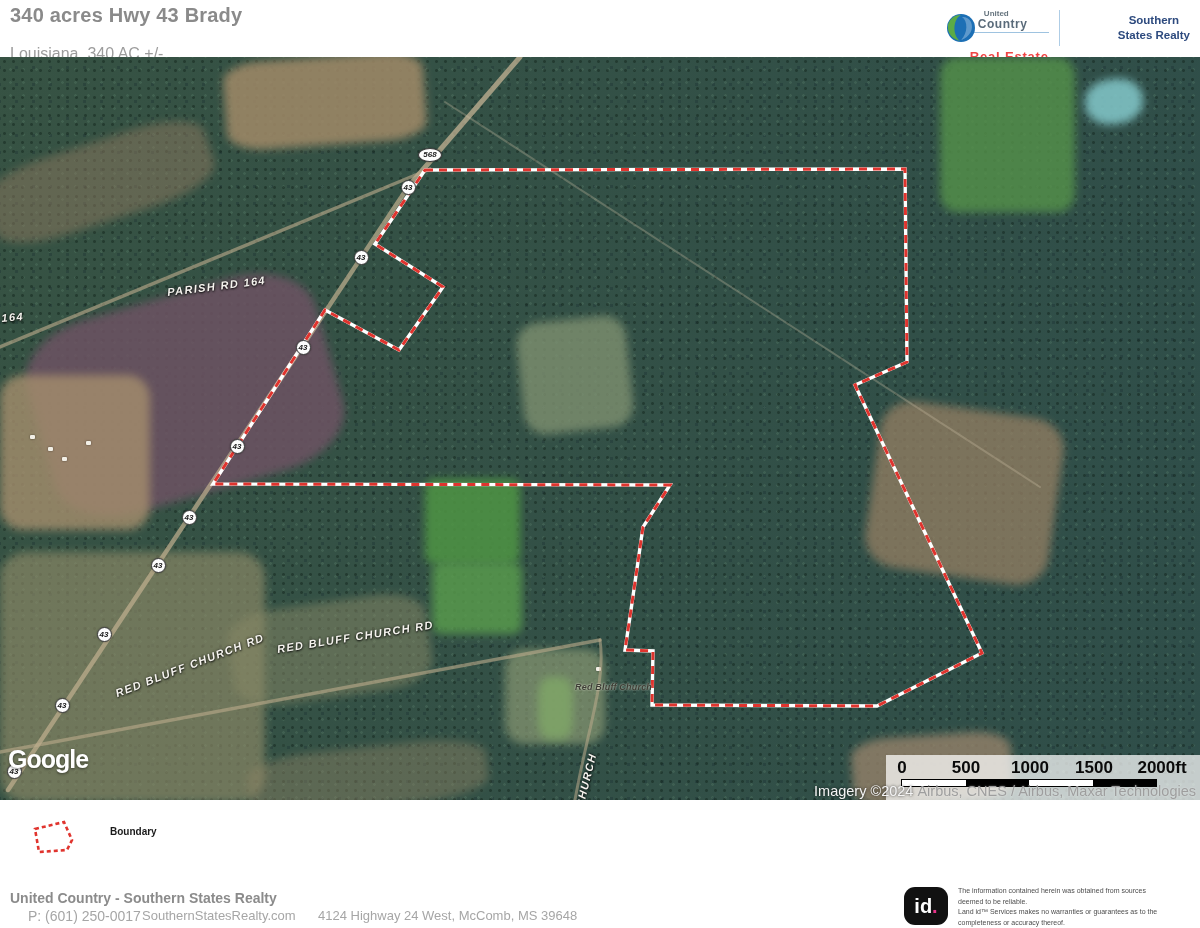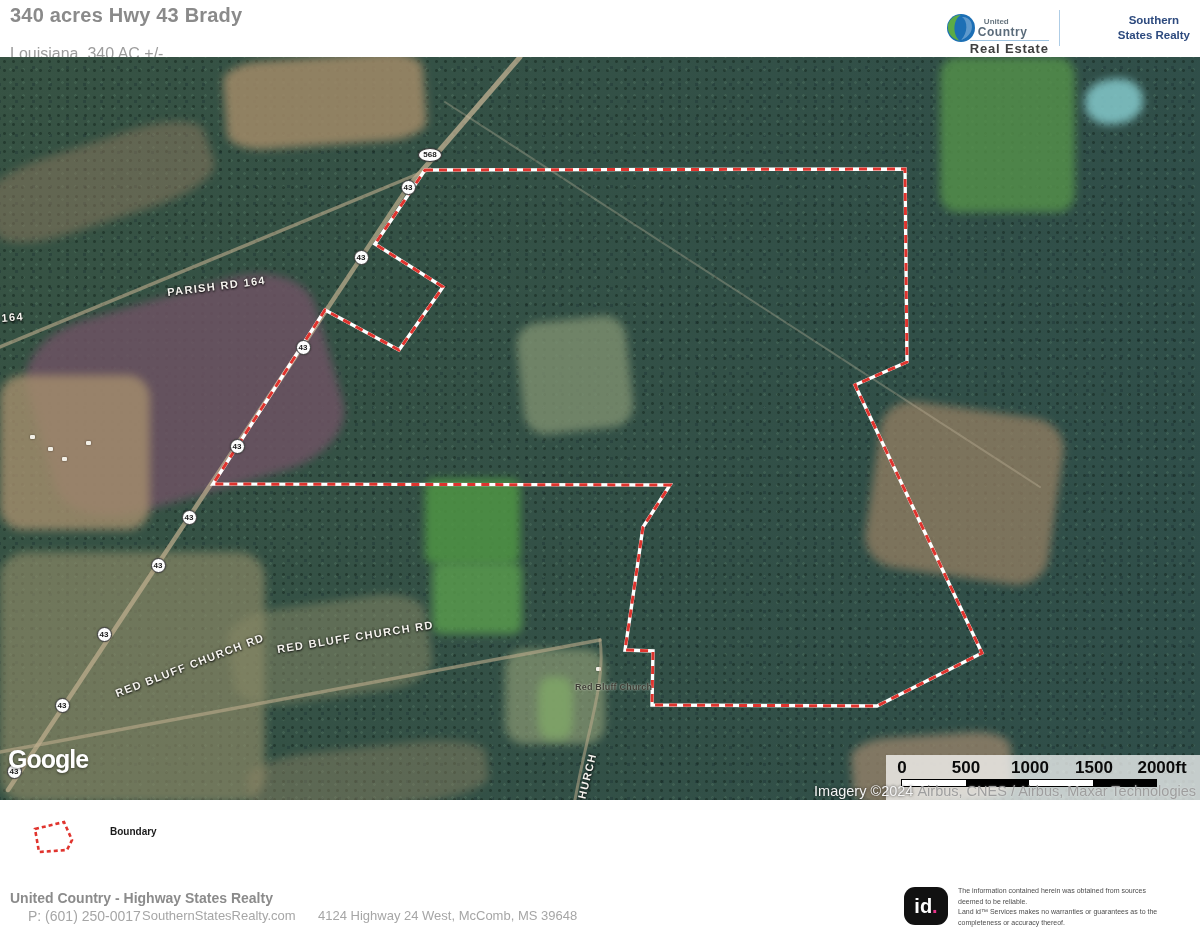--- a/index.html
+++ b/index.html
@@ -11,35 +11,35 @@
   .header { position:absolute; top:0; left:0; width:1200px; height:57px; background:#fff; }
   .title-block { position:absolute; left:10px; top:4px; }
   .title { font-size:20px; font-weight:bold; color:#8a8a8a; letter-spacing:.2px; }
   .subtitle { font-size:16px; color:#9c9c9c; margin-top:18px; }
   .brand { position:absolute; right:10px; top:5px; display:flex; align-items:center; height:46px; }
   .uc-logo { display:flex; align-items:center; }
   .uc-globe { width:30px; height:30px; margin-right:-6px; position:relative; z-index:2; }
   .uc-text { display:flex; flex-direction:column; line-height:1; }
   .uc-united { font-size:8px; color:#67757f; font-weight:bold; margin-left:14px;margin-top:16px; }
   .uc-country { font-size:12px; color:#5a6b7a; font-weight:bold; margin-left:8px; letter-spacing:.5px; }
-  .uc-realestate { font-size:13px; color:#404040; font-weight:bold; letter-spacing:.8px; margin-top:2px; border-top:1px solid #9ec3e0; padding-top:1px; }
+  .uc-realestate { font-size:13px; color:#ef4444; font-weight:bold; letter-spacing:.8px; margin-top:2px; border-top:1px solid #9ec3e0; padding-top:17px; }
   .brand-divider { width:1px; height:36px; background:#aecde6; margin:0 10px; }
   .partner { text-align:center; line-height:1.3; font-weight:bold; font-size:11.5px; color:#2d4a7e;margin-left:48px; }
 
   
   .map { position:absolute; top:57px; left:0; width:1200px; height:743px; overflow:hidden;
          background-color:#325046;
          background-image:
            radial-gradient(rgba(8,24,16,.38) 1.2px, transparent 1.7px),
            radial-gradient(rgba(108,148,124,.22) 1px, transparent 1.6px),
            radial-gradient(rgba(20,40,46,.3) 1.4px, transparent 2px),
            linear-gradient(100deg, rgba(72,92,56,.20), rgba(38,72,84,.25));
          background-size: 9px 9px, 13px 13px, 17px 17px, 100% 100%;
          background-position: 0 0, 4px 6px, 8px 2px, 0 0; }
-  .patches, .shields-layer, .labels-layer { position:absolute; inset:0; }
+  .patches, .shields-layer, .labels-layer { position:absolute; inset:0;font-style:italic; }
   .patch { position:absolute; filter:blur(4px); }
   .bdot { position:absolute; background:#f2efe6; width:5px; height:4px; border-radius:1px; box-shadow:0 0 2px rgba(0,0,0,.5); }
   .map-svg { position:absolute; left:0; top:0; }
 
   .shield { position:absolute; background:#fdfdfd; border:1px solid #3c3c3c; color:#1c1c1c;
             display:flex; align-items:center; justify-content:center; font-weight:bold;
             box-shadow:0 0 2px rgba(0,0,0,.4); }
   .shield.circle { width:15px; height:15px; border-radius:50%; font-size:8px; }
   .shield.oval { width:24px; height:14px; border-radius:50%; font-size:8px; }
 
@@ -197,21 +197,21 @@
 
   <div class="legend">
     <svg class="legend-icon" width="52" height="38" viewBox="0 0 52 38">
       <polygon class="legend-poly-under" points="9,11 38,4 46,22 41,32 13,34" fill="none" stroke-width="3.2" stroke="#ffffff"></polygon>
       <polygon class="legend-poly" points="9,11 38,4 46,22 41,32 13,34" fill="none" stroke-width="2.6" stroke-dasharray="4 3" stroke="#e0342e"></polygon>
     </svg>
     <div class="legend-label">Boundary</div>
   </div>
 
   <div class="footer">
-    <div class="footer-company">United Country - Highway States Realty</div>
+    <div class="footer-company">United Country - Southern States Realty</div>
     <div class="footer-phone">P: (601) 250-0017</div>
     <div class="footer-site">SouthernStatesRealty.com</div>
     <div class="footer-address">4124 Highway 24 West, McComb, MS 39648</div>
   </div>
 
   <div class="landid">
     <div class="landid-logo">
       <span>id</span>
         <span class="landid-dot">.</span>
     </div>

